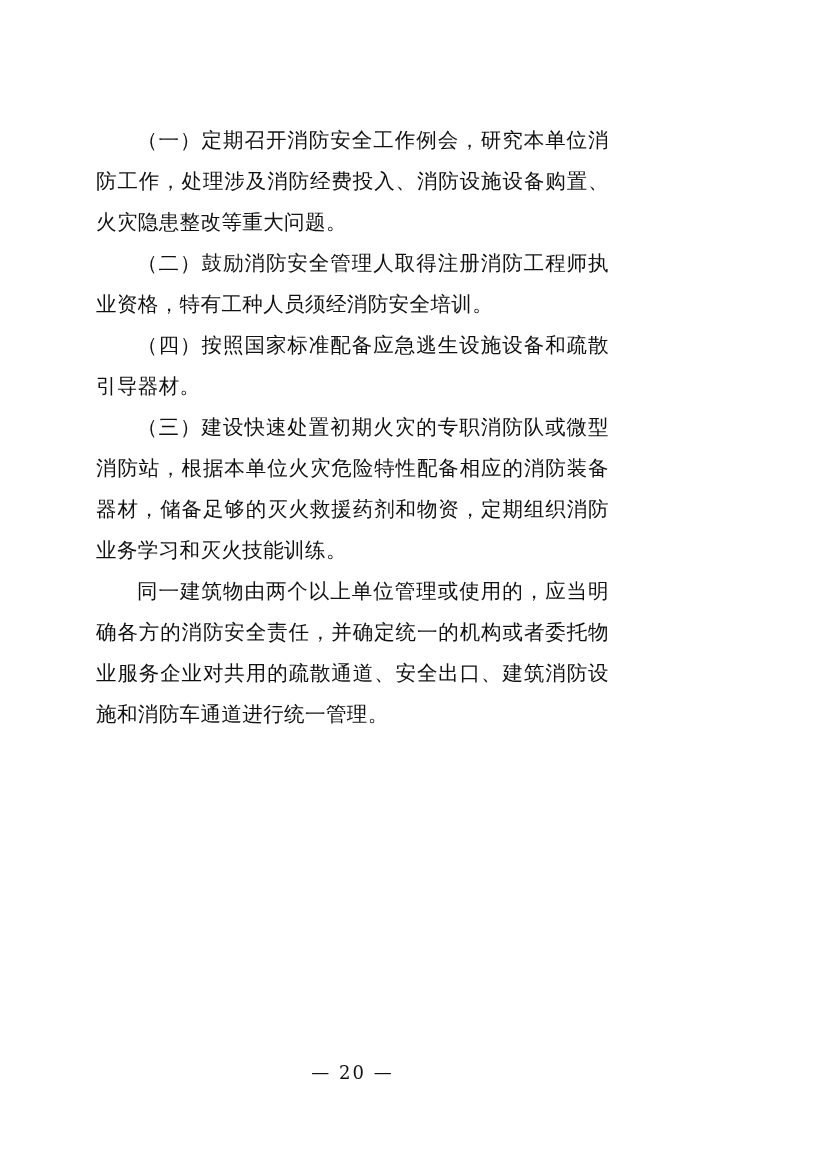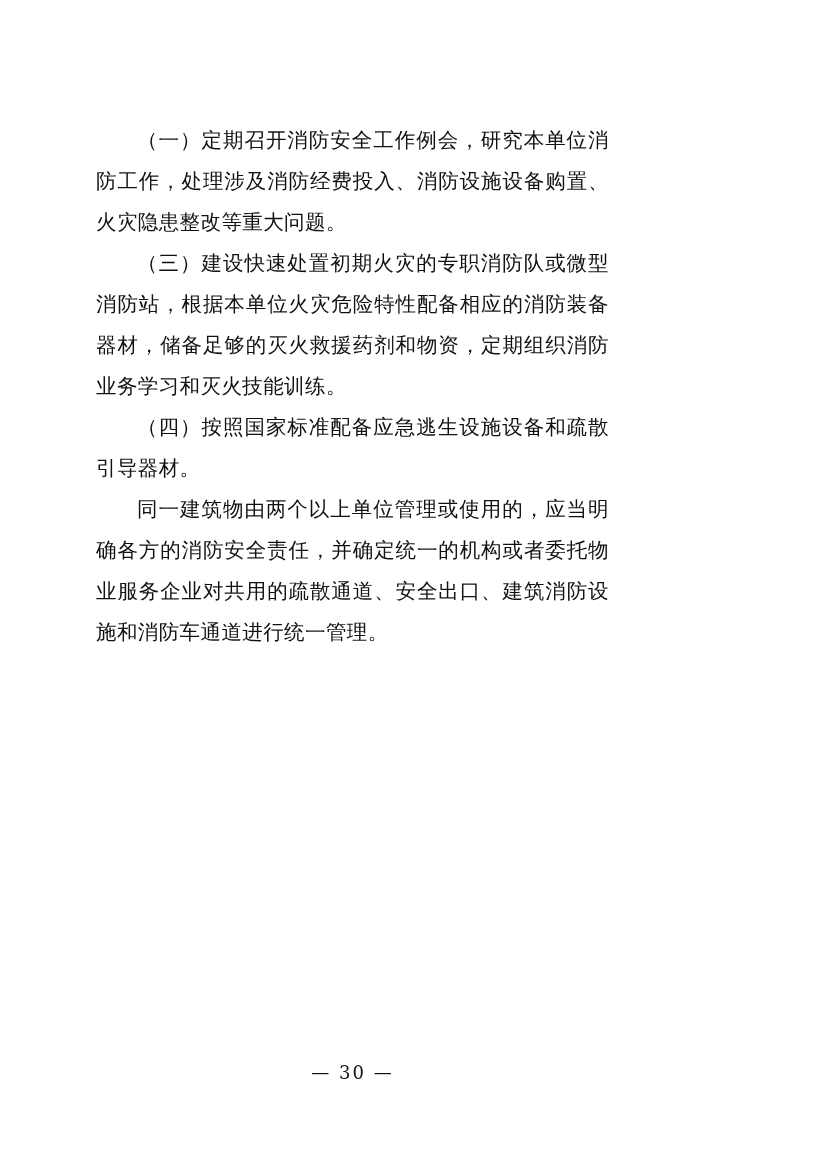--- a/index.html
+++ b/index.html
@@ -52,27 +52,28 @@
   }
 </style>
 </head>
 <body>
 
 <div class="page">
   <div class="body-text">
 
     <p class="para">（一）定期召开消防安全工作例会，研究本单位消防工作，处理涉及消防经费投入、消防设施设备购置、火灾隐患整改等重大问题。</p>
 
+    <p class="para">（二）鼓励消防安全管理人取得注册消防工程师执业资格，特有工种人员须经消防安全培训。</p>
+
+    <p class="para">（四）按照国家标准配备应急逃生设施设备和疏散引导器材。</p>
 
     <p class="para">（三）建设快速处置初期火灾的专职消防队或微型消防站，根据本单位火灾危险特性配备相应的消防装备器材，储备足够的灭火救援药剂和物资，定期组织消防业务学习和灭火技能训练。</p>
-
-    <p class="para">（四）按照国家标准配备应急逃生设施设备和疏散引导器材。</p>
 
 
 
 
     <p class="para">同一建筑物由两个以上单位管理或使用的，应当明确各方的消防安全责任，并确定统一的机构或者委托物业服务企业对共用的疏散通道、安全出口、建筑消防设施和消防车通道进行统一管理。</p>
 
 
   </div>
 
-  <div class="footer">— 30 —</div>
+  <div class="footer">— 20 —</div>
 </div>
 
 </body></html>

